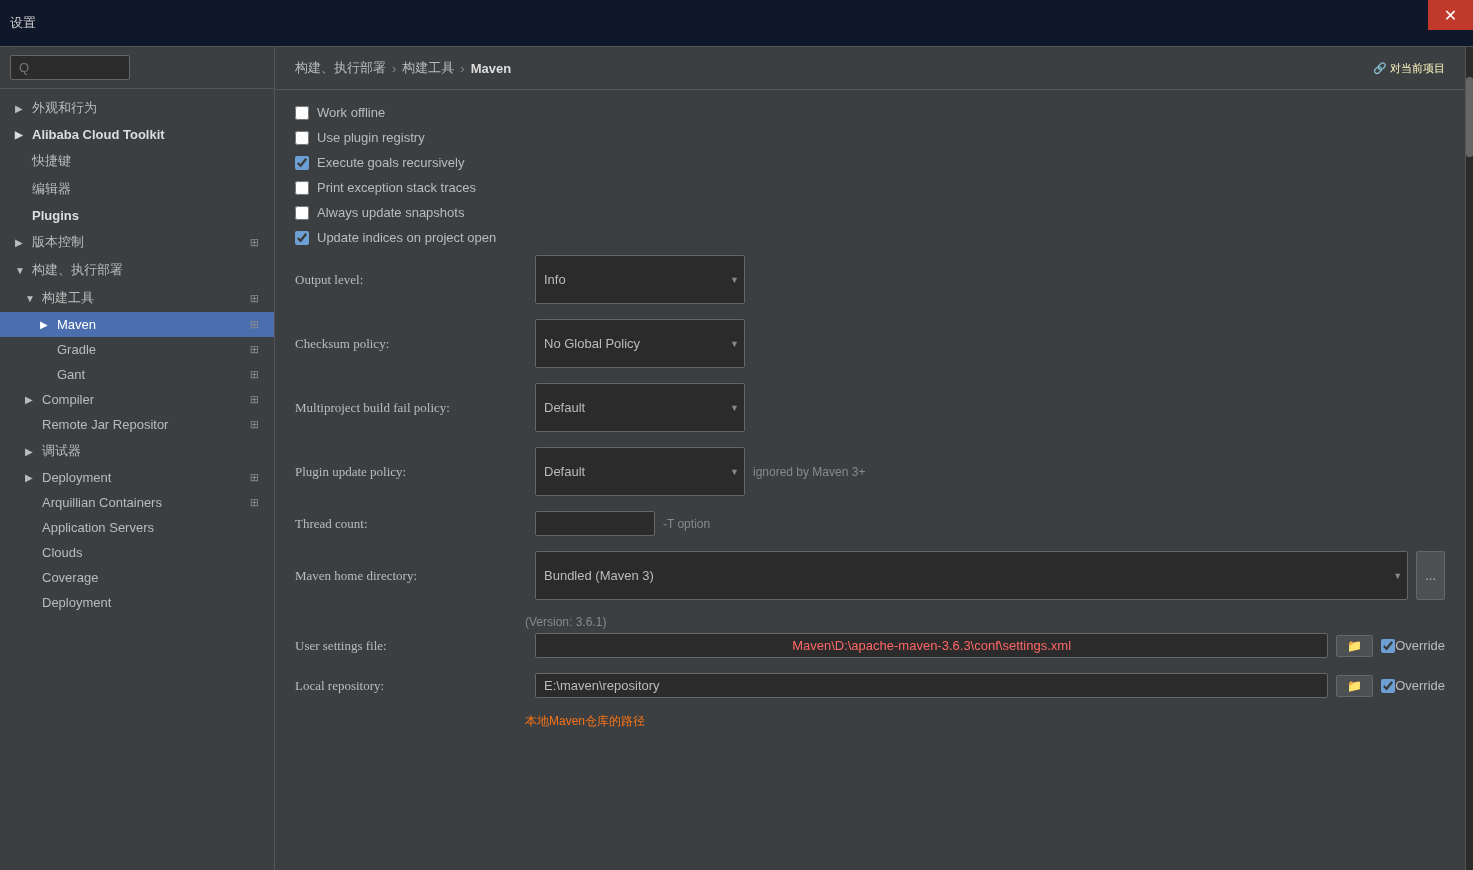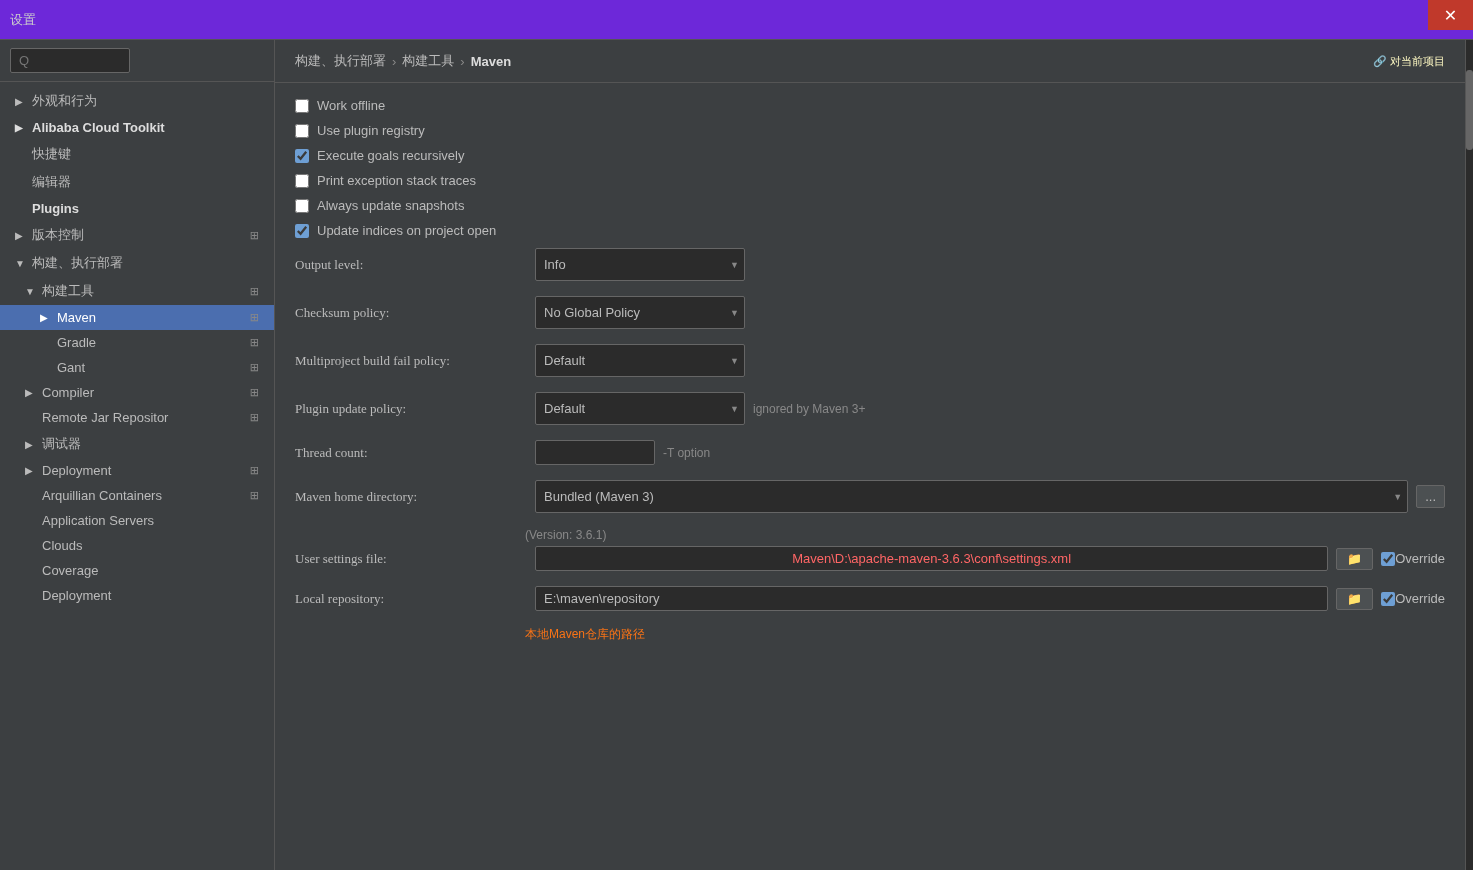--- a/index.html
+++ b/index.html
@@ -6,22 +6,22 @@
     body {
       font-family: "Microsoft YaHei", "SimHei", sans-serif;
       font-size: 13px;
       background: #3c3f41;
       color: #bbb;
       width: 1473px;
       height: 870px;
       overflow: hidden;
     }
     .title-bar {
-      background: #6d28d9;
-      height: 40px;
+      background: #0f172a;
+      height: 47px;
       display: flex;
       align-items: center;
       padding: 0 10px;
       color: #ccc;
       font-size: 13px;
       border-bottom: 1px solid #555;
       position: relative;
     }
     .title-bar-close {
       position: absolute;
@@ -161,21 +161,21 @@
     .form-control-area {
       display: flex;
       align-items: center;
       gap: 8px;
       flex: 1;
     }
     select {
       background: #2b2b2b;
       border: 1px solid #666;
       color: #bbb;
-      padding: 8px 8px;
+      padding: 16px 8px;
       font-size: 13px;
       border-radius: 2px;
       outline: none;
       cursor: pointer;
       min-width: 200px;
       appearance: none;
       -webkit-appearance: none;
       padding-right: 24px;
       position: relative;
     }
@@ -264,21 +264,20 @@
     }
     .local-repo-note {
       color: #f97316;
       font-size: 12px;
       margin-left: 230px;
       margin-bottom: 10px;
     }
     .maven-home-wrapper {
       flex: 1;
       display: flex;
-      align-items: center;
       gap: 8px;
     }
     .maven-home-select-wrapper {
       flex: 1;
       position: relative;
       display: flex;
       align-items: center;
     }
     .maven-home-select-wrapper select {
       width: 100%;

